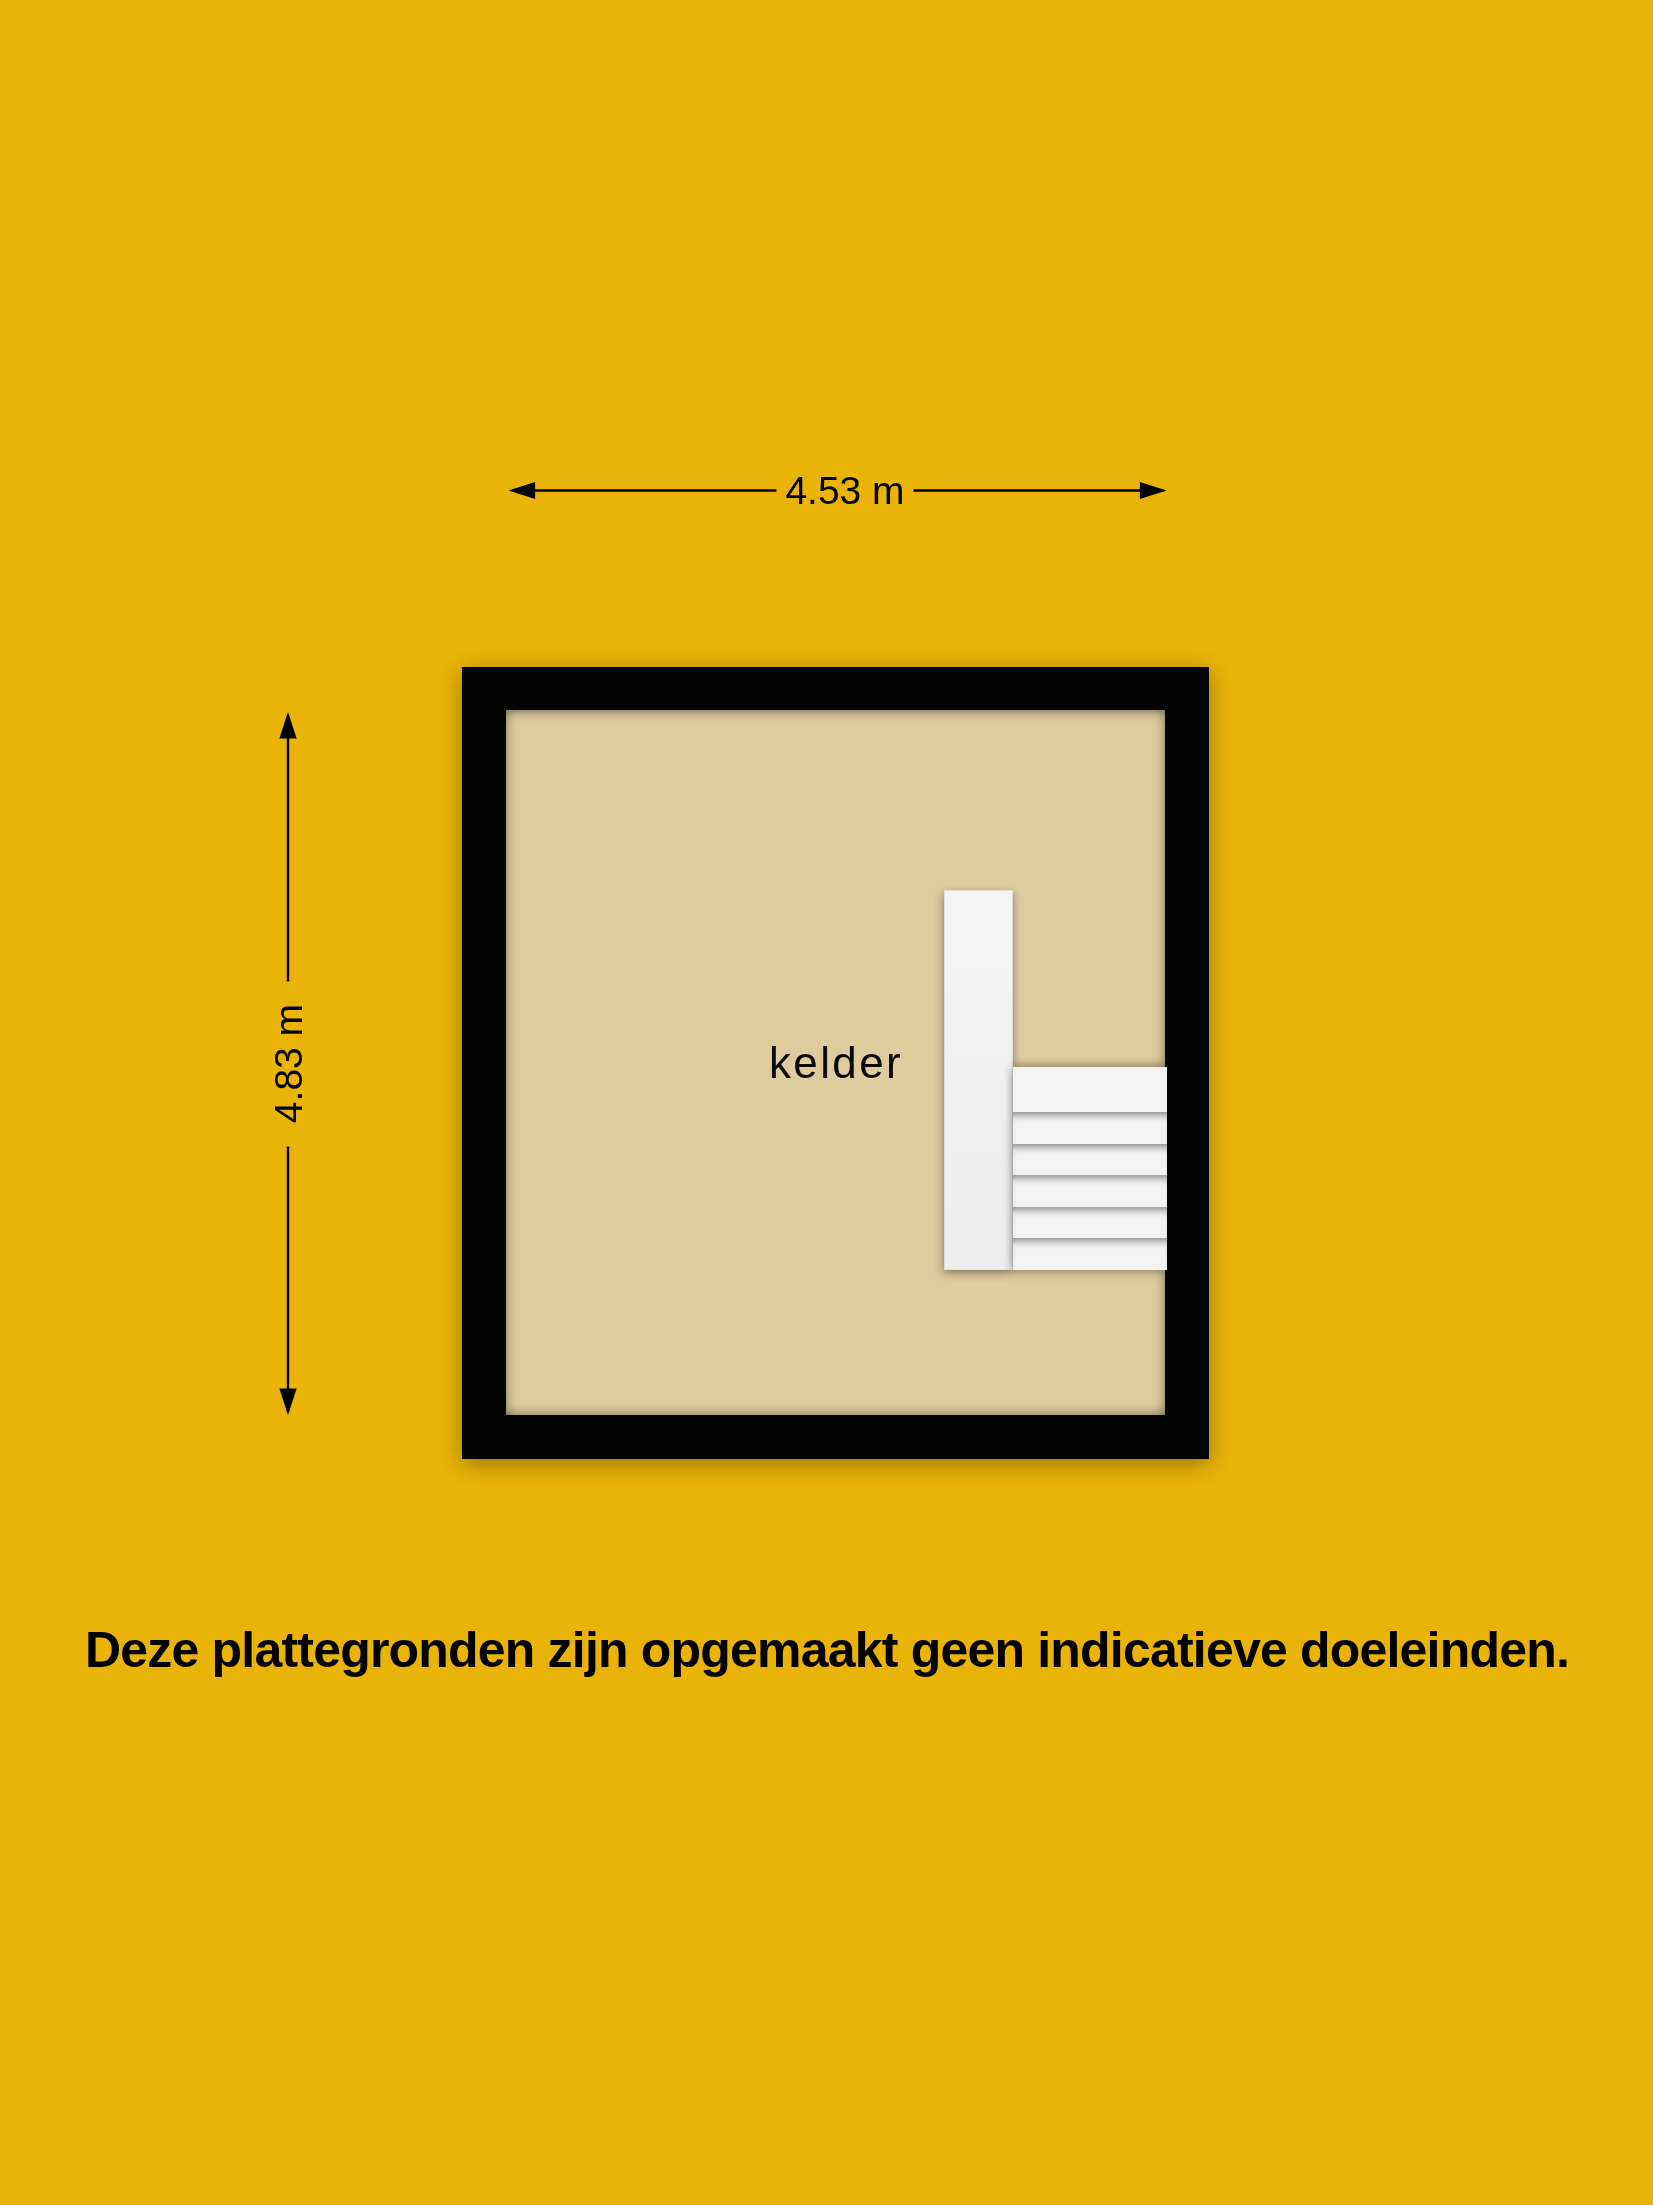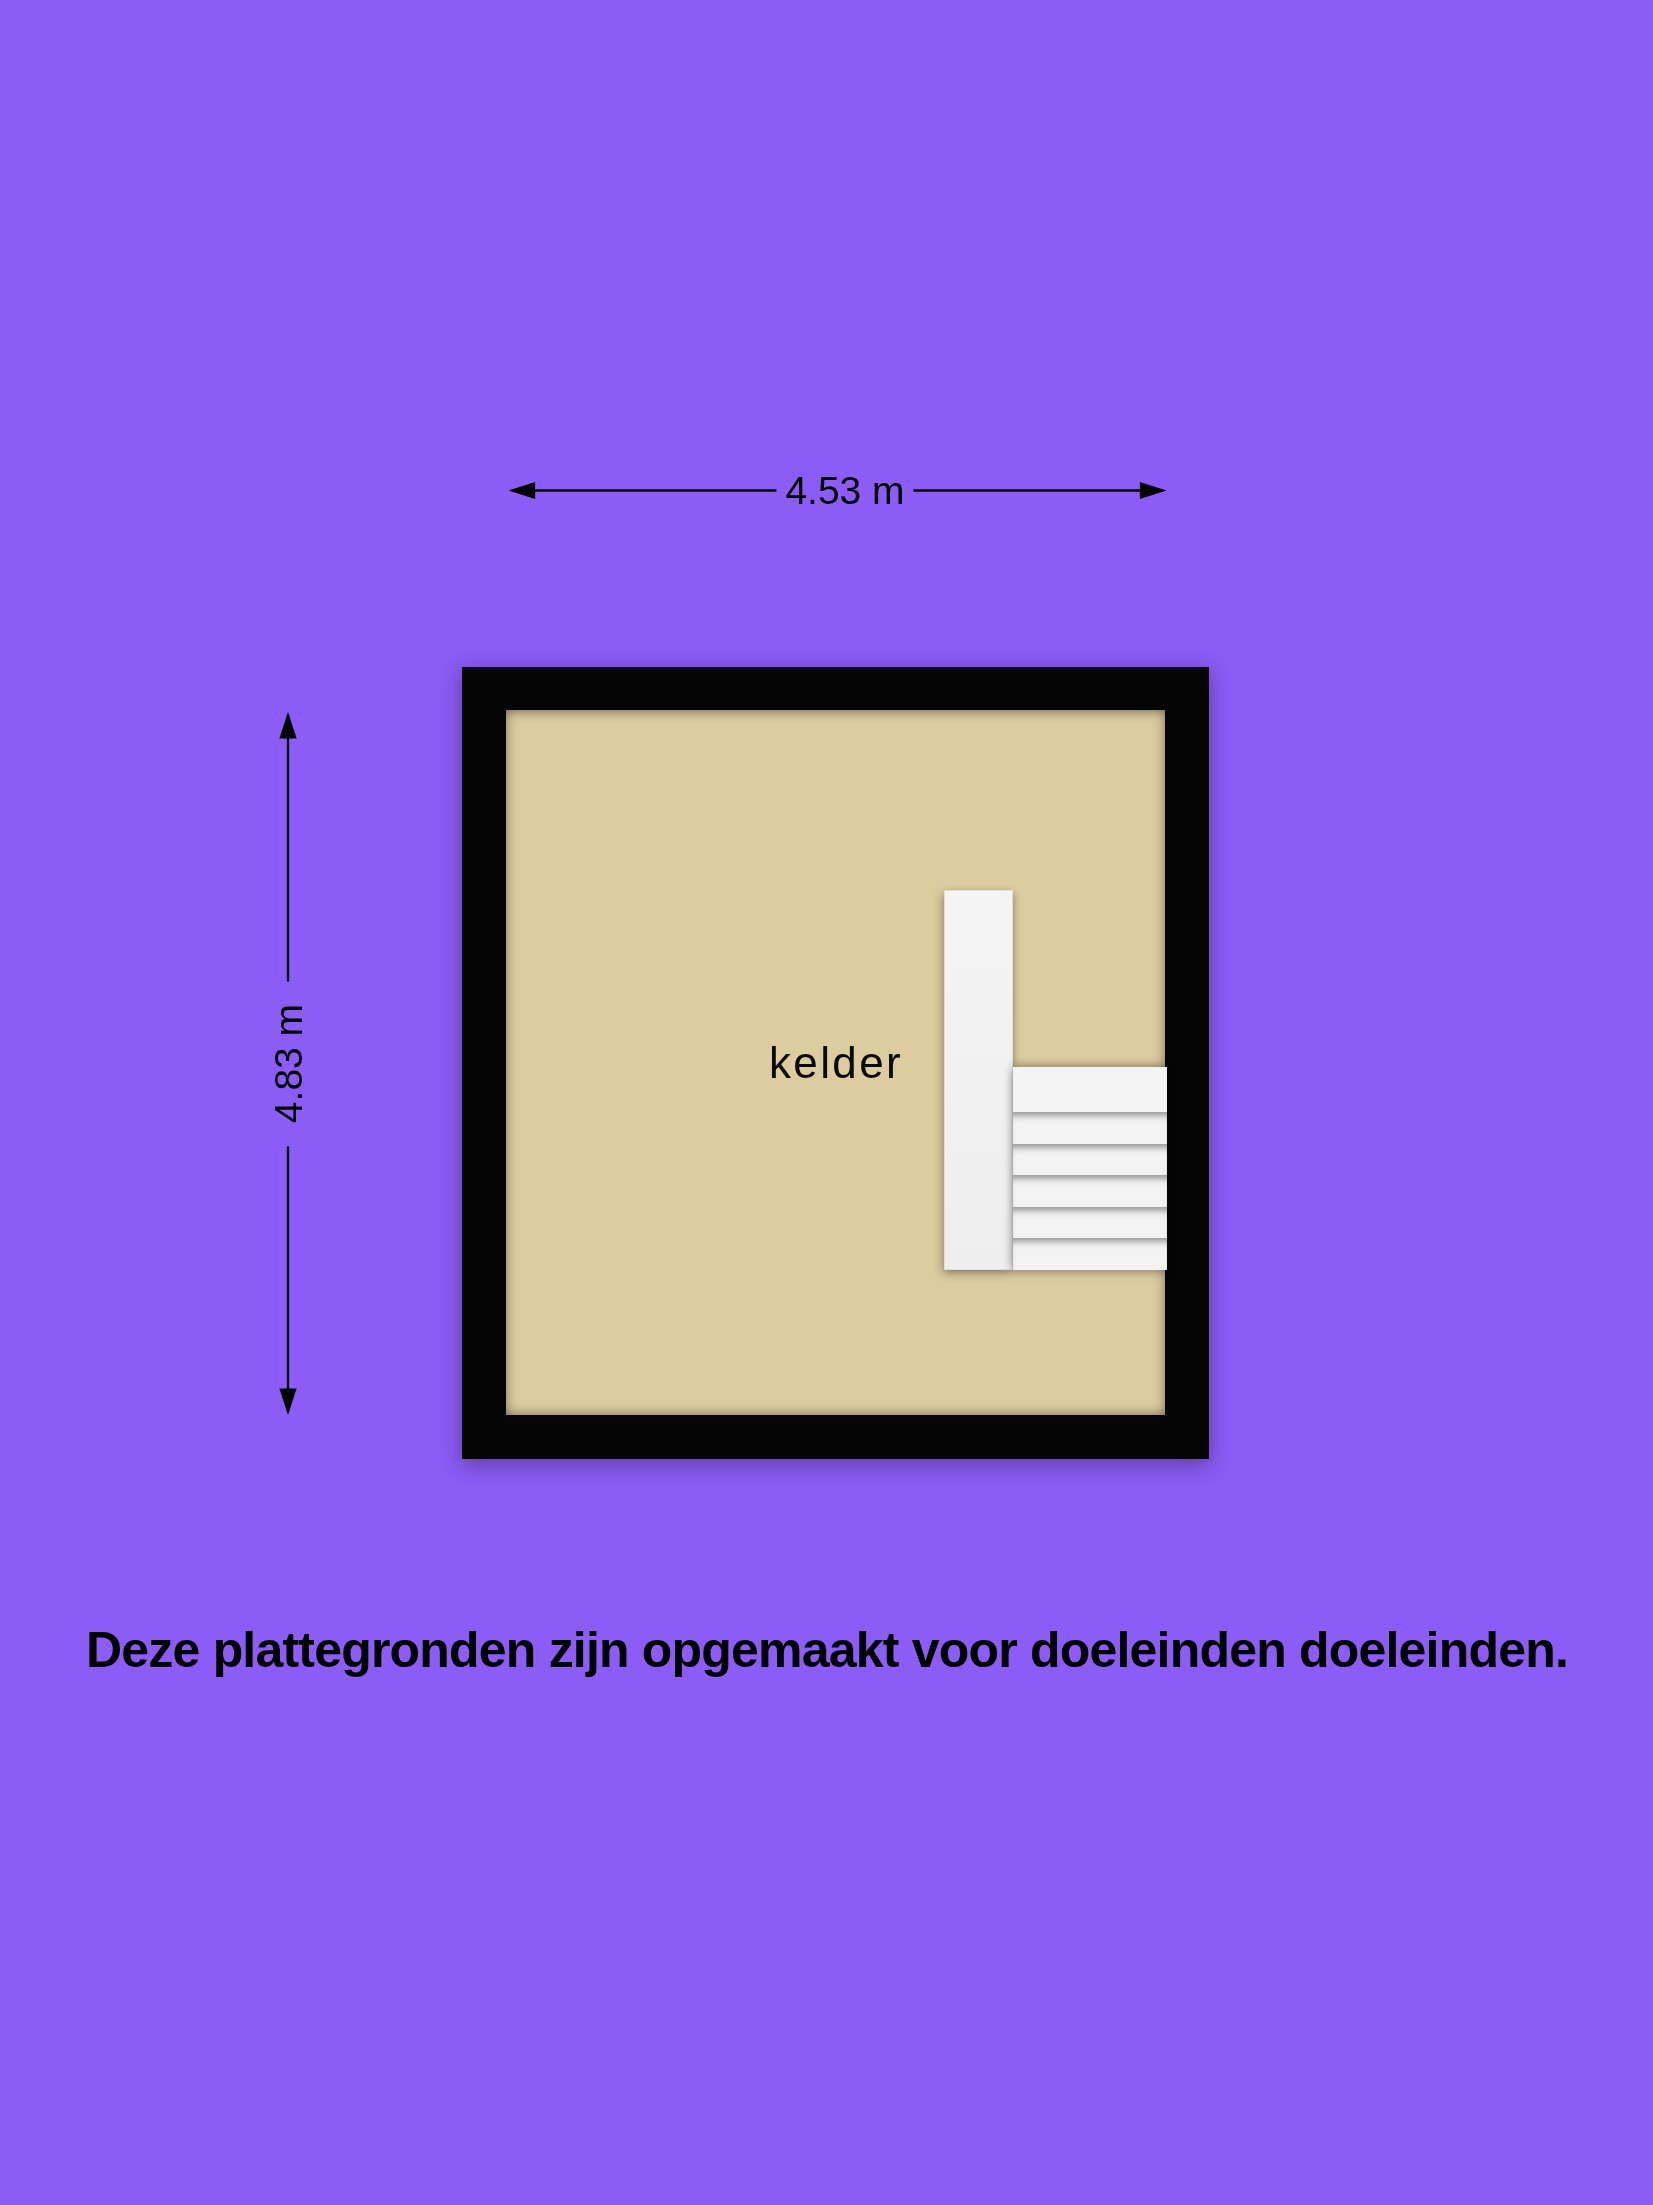--- a/index.html
+++ b/index.html
@@ -5,21 +5,21 @@
   html, body {
     margin: 0;
     padding: 0;
     background: #ffffff;
     font-family: "Liberation Sans", sans-serif;
   }
   #canvas {
     position: relative;
     width: 1654px;
     height: 2205px;
-    background: #8b5cf6;
+    background: #eab308;
     overflow: hidden;
   }
 
   
   .dim-svg { position: absolute; overflow: visible; }
   .dim-svg line { stroke: #000000; stroke-width: 3; }
   .dim-svg polygon { fill: #000000; }
 
   .dim-label {
     position: absolute;
@@ -134,17 +134,17 @@
   <div class="stair-treads" id="stair-treads">
       <div class="stair-tread landing"></div>
       <div class="stair-tread step"></div>
       <div class="stair-tread step"></div>
       <div class="stair-tread step"></div>
       <div class="stair-tread step"></div>
       <div class="stair-tread step"></div>
     </div>
 
   <div class="disclaimer">
-    <div>Deze plattegronden zijn opgemaakt voor doeleinden doeleinden.</div>
+    <div>Deze plattegronden zijn opgemaakt geen indicatieve doeleinden.</div>
   </div>
 
 </div>
 
 
 </body></html>

